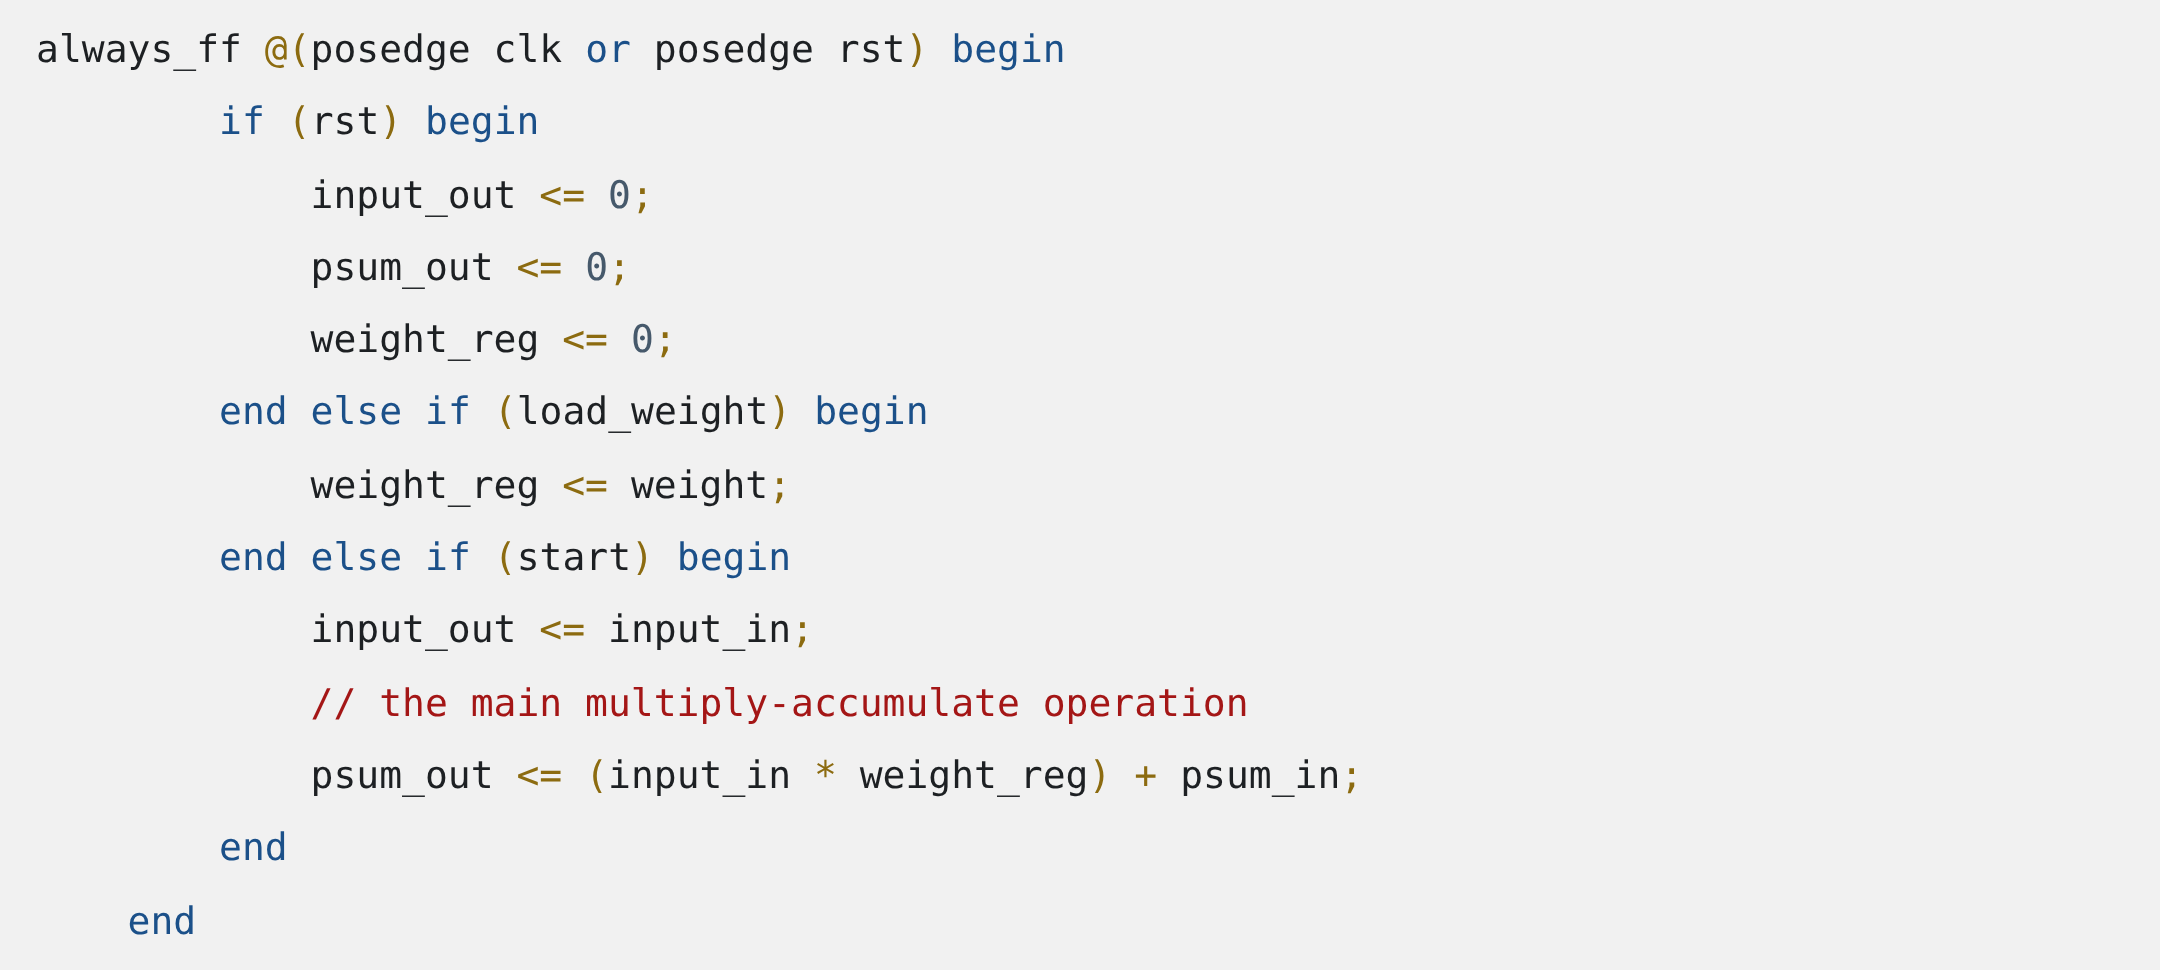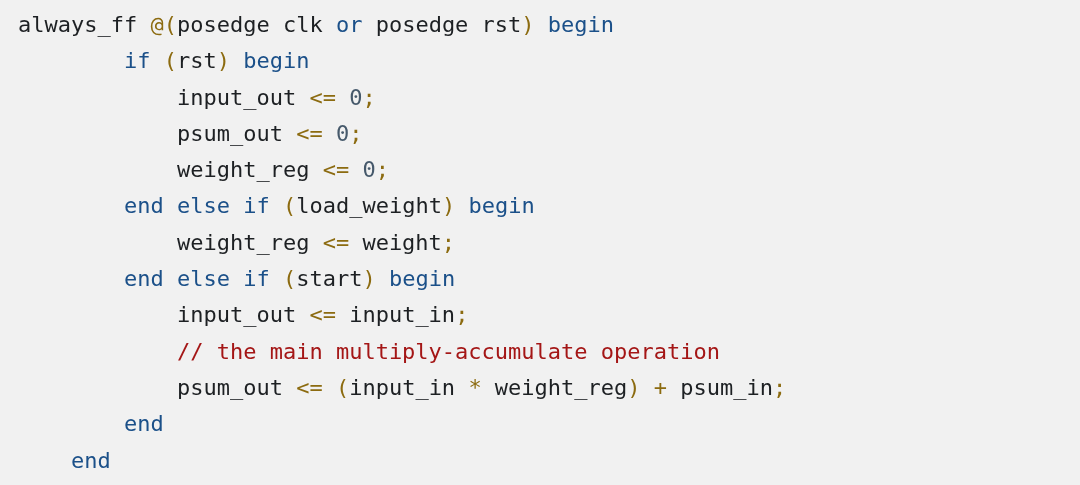--- a/index.html
+++ b/index.html
@@ -9,21 +9,21 @@
   body {
     width: 1080px;
     height: 485px;
     overflow: hidden;
     background: #f1f1f1;
   }
   .code-block {
     margin: 0;
     padding: 7px 0 0 18px;
     font-family: "DejaVu Sans Mono", "Liberation Mono", monospace;
-    font-size: 22px;
+    font-size: 19px;
     line-height: 36.3px;
     white-space: pre;
     font-weight: 400;
   }
   .code-line {
     height: 36.3px;
   }
 </style>
 </head>
 <body style="background: rgb(241, 241, 241);">

